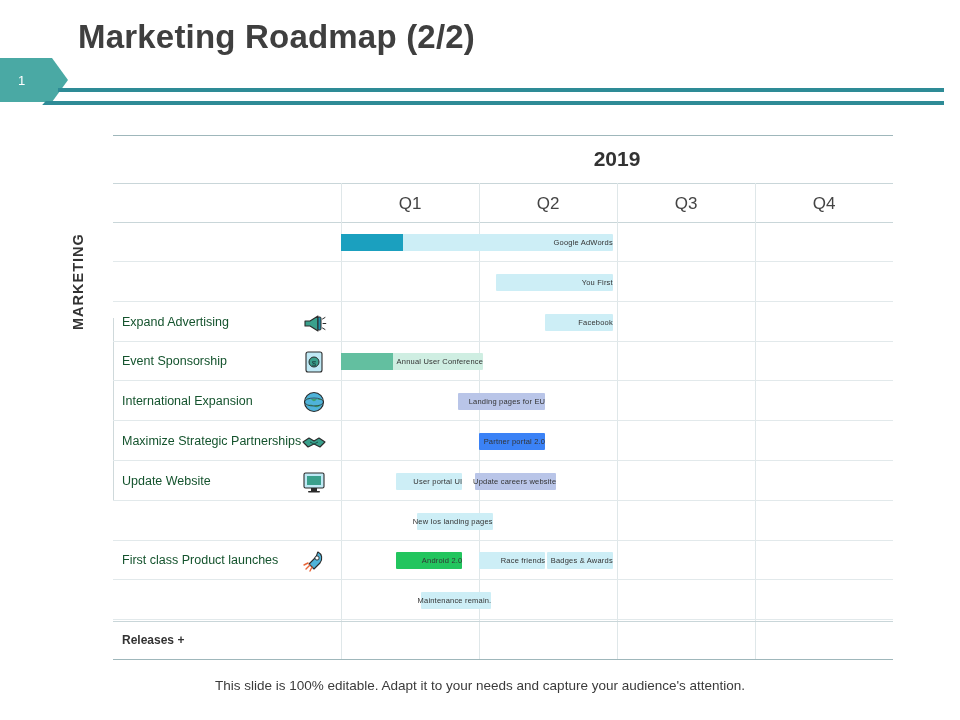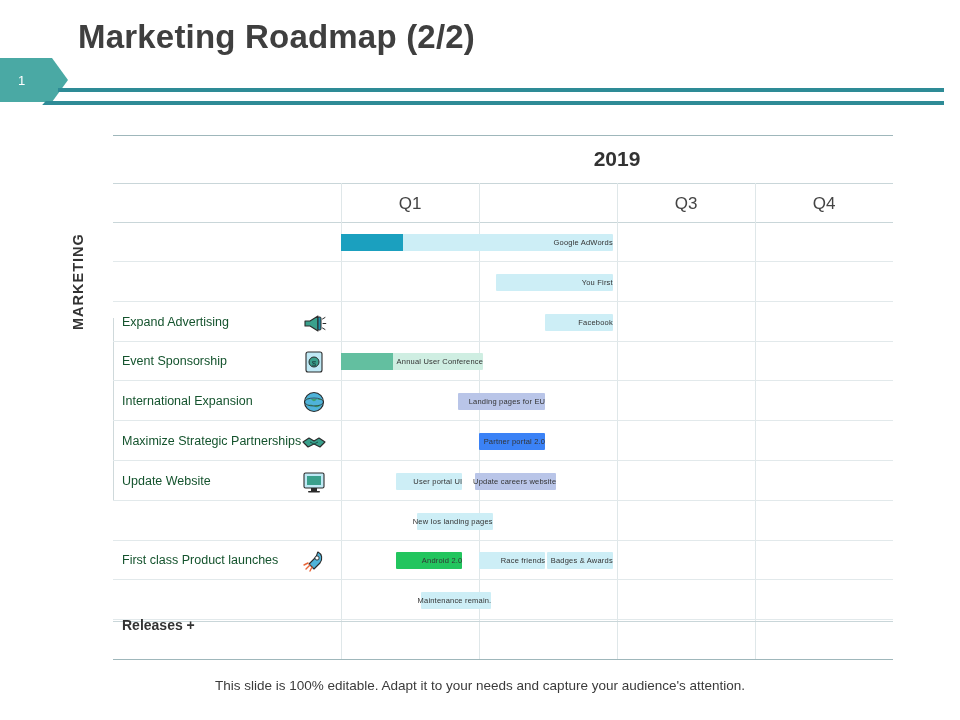--- a/index.html
+++ b/index.html
@@ -171,24 +171,24 @@
     position: absolute;
     left: 0;
     top: 486px;
     width: 780px;
     height: 1px;
     background: #c9d6d9;
   }
   .releases {
     position: absolute;
     left: 9px;
-    top: 471px;
+    top: 486px;
     height: 39px;
     line-height: 39px;
-    font-size: 14px;
+    font-size: 12px;
     font-weight: bold;
     color: #333333;
   }
   .bottom-rule {
     position: absolute;
     left: 0;
     top: 524px;
     width: 780px;
     height: 1px;
     background: #9fb7bb;
@@ -239,20 +239,21 @@
 
 <div class="axis-title">MARKETING</div>
 <div class="axis-left-line"></div>
 
 <div class="chart">
   <div class="top-rule"></div>
   <div class="year-label">2019</div>
 
   <div class="header-row">
     <div class="qcell" style="left:228px; width:138px;">Q1</div>
+    <div class="qcell" style="left:366px; width:138px;">Q2</div>
     <div class="qcell" style="left:504px; width:138px;">Q3</div>
     <div class="qcell" style="left:642px; width:138px;">Q4</div>
   </div>
 
   <div class="vline" style="left:228px;"></div>
   <div class="vline" style="left:366px;"></div>
   <div class="vline" style="left:504px;"></div>
   <div class="vline" style="left:642px;"></div>
 
   <div id="rows">

